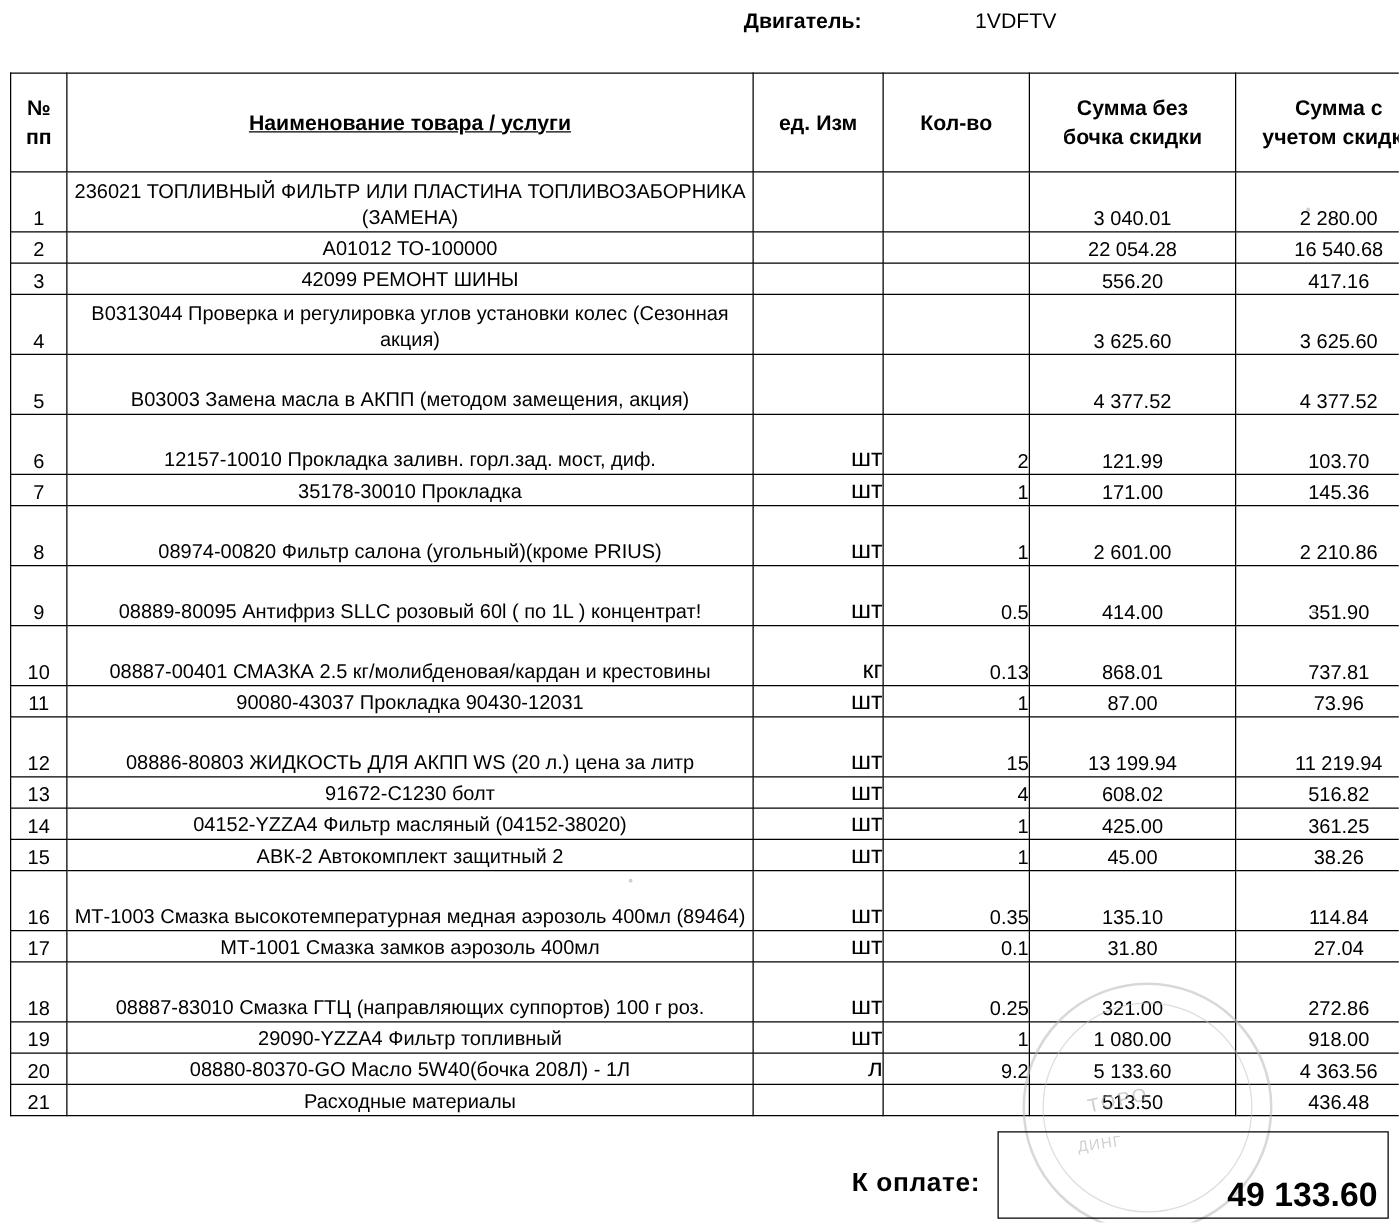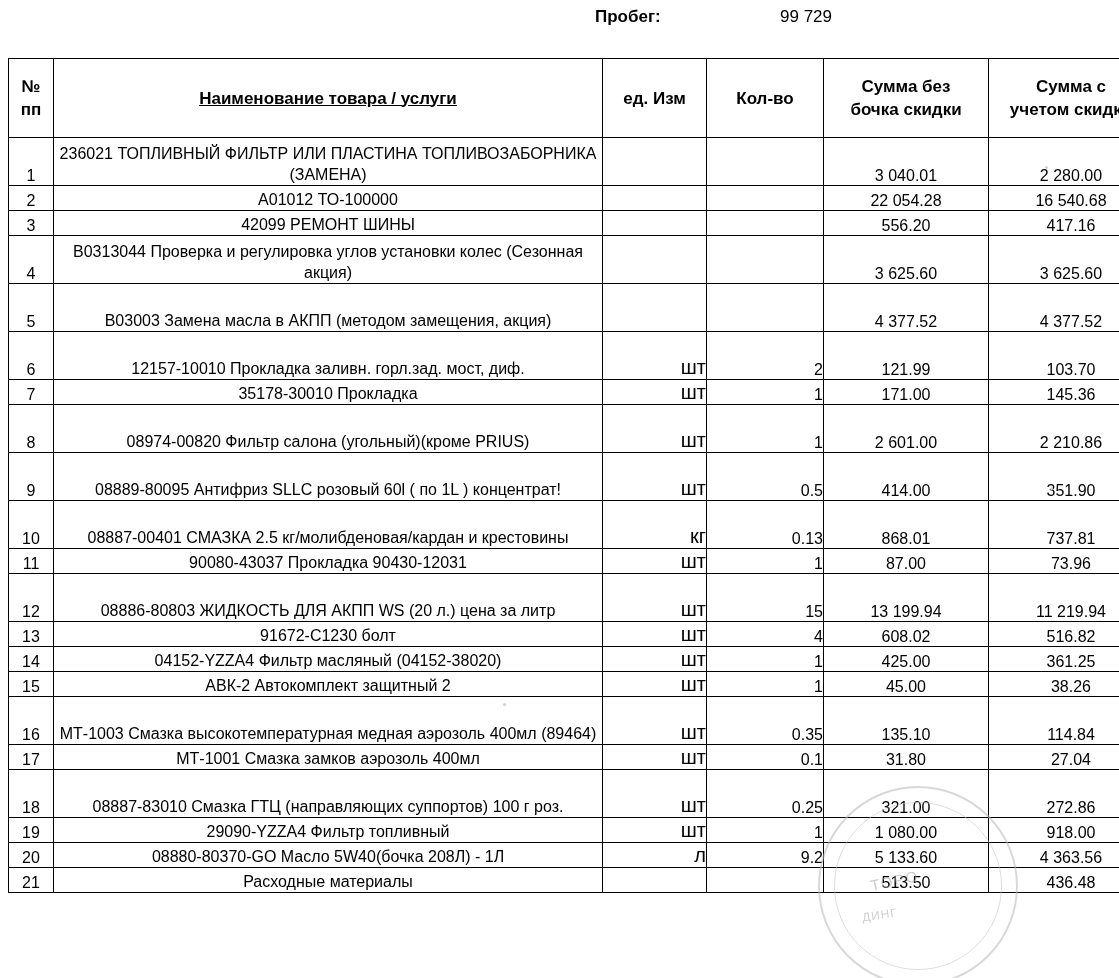--- a/index.html
+++ b/index.html
@@ -193,22 +193,22 @@
     border-radius: 50%;
   }
 </style>
 </head>
 <body>
 
 <div class="page">
 
   <div class="header-info">
     <div class="row">
-      <span class="lbl">Пробег:</span>
-      <span class="val">99 729</span>
+      <span class="lbl">Двигатель:</span>
+      <span class="val">1VDFTV</span>
     </div>
   </div>
 
   <table class="items">
     <thead>
       <tr>
         <th class="c-num">
           <div>№</div>
           <div>пп</div>
         </th>
@@ -397,18 +397,24 @@
       </tbody>
   </table>
 
   <div class="stamp">
     <div class="stamp-text">
       <div class="st-1">ТОРО</div>
       <div class="st-2">ДИНГ</div>
     </div>
   </div>
 
+  <div class="total-wrap">
+    <div class="total-label">К оплате:</div>
+    <div class="total-box">
+      <div class="total-value">49 133.60</div>
+    </div>
+  </div>
 
   <div class="speck" style="left:1045px; top:166px;"></div>
   <div class="speck" style="left:1050px; top:487px;"></div>
   <div class="speck" style="left:503px; top:703px;"></div>
 
 </div>
 
 </body></html>

